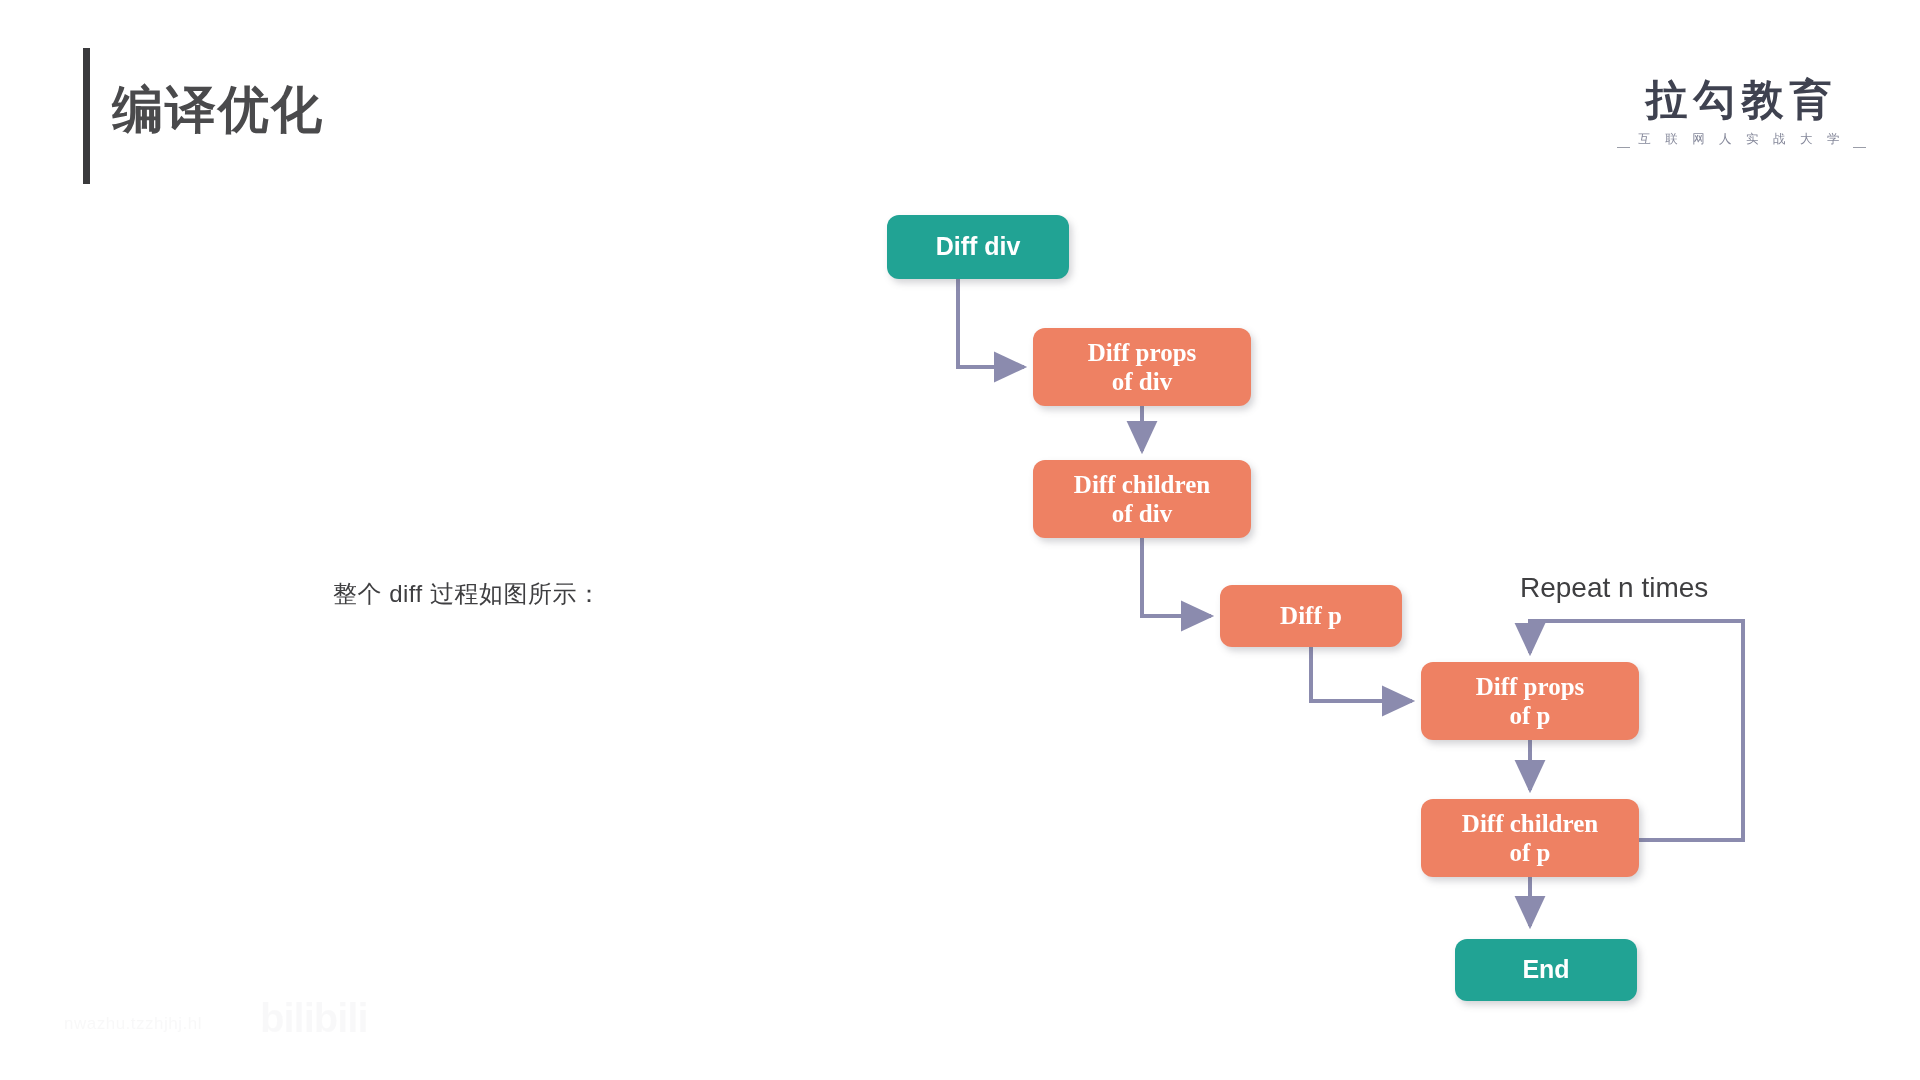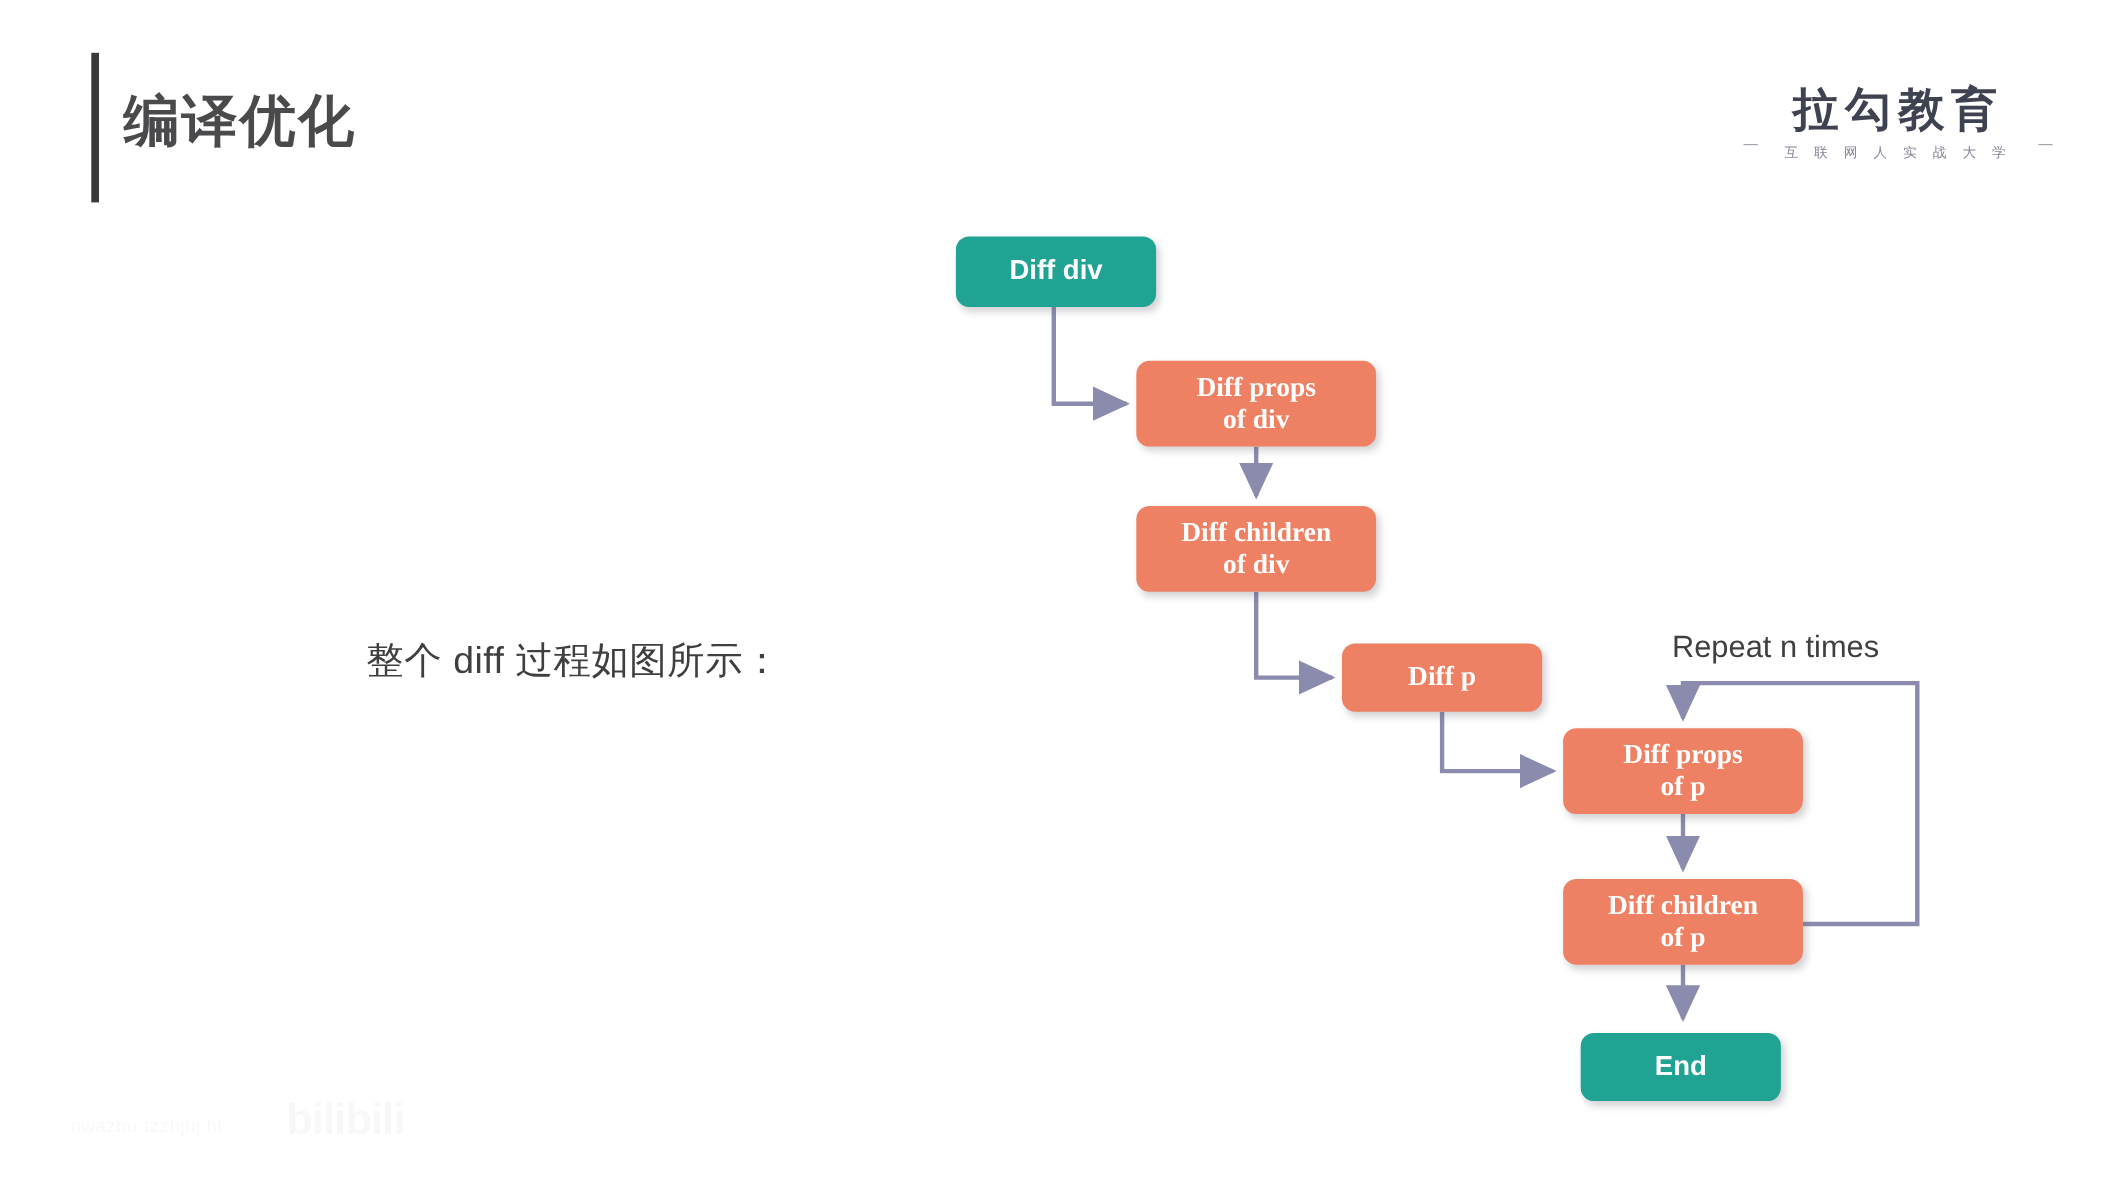--- a/index.html
+++ b/index.html
@@ -51,41 +51,41 @@
     font-size: 42px;
     font-weight: bold;
     color: #3f4250;
     letter-spacing: 6px;
     line-height: 1.05;
     white-space: nowrap;
   }
 
   #logo-sub-row {
     display: flex;
-    align-items: flex-start;
+    align-items: flex-end;
     justify-content: center;
-    gap: 24px;
+    gap: 8px;
     margin-top: 9px;
   }
 
   .logo-dash { width: 13px; height: 1px; background: #9a9da8; display: block; }
 
   #logo-subtitle {
     font-size: 12.5px;
     color: #85889a;
     letter-spacing: 5.5px;
     white-space: nowrap;
   }
 
   
   #body-caption {
     position: absolute;
     left: 333px;
     top: 578px;
-    font-size: 34px;
+    font-size: 24px;
     color: #3f3f41;
     letter-spacing: 0.5px;
     white-space: nowrap;
   }
 
   
   #flow {
     position: absolute;
     left: 0;
     top: 0;
@@ -104,21 +104,21 @@
     text-align: center;
     color: #ffffff;
     font-weight: bold;
     font-size: 25px;
     line-height: 1.18;
     box-shadow: 3px 4px 7px rgba(90,90,100,0.26);
     white-space: pre-line;
     padding: 4px 8px;
   }
 
-  .node.teal  { background: #21a394; }
+  .node.teal  { background: #21a394; margin-left: 18px; }
   .node.coral { background: #ee8163; font-family: Liberation Serif, serif; }
 
   
   #node-diff-div       { left: 869px; top: 215px; width: 182px; height: 64px; }
   #node-props-div      { left: 1033px; top: 328px; width: 218px; height: 78px; }
   #node-children-div   { left: 1033px; top: 460px; width: 218px; height: 78px; }
   #node-diff-p         { left: 1220px; top: 585px; width: 182px; height: 62px; }
   #node-props-p        { left: 1421px; top: 662px; width: 218px; height: 78px; }
   #node-children-p     { left: 1421px; top: 799px; width: 218px; height: 78px; }
   #node-end            { left: 1437px; top: 939px; width: 182px; height: 62px; }

